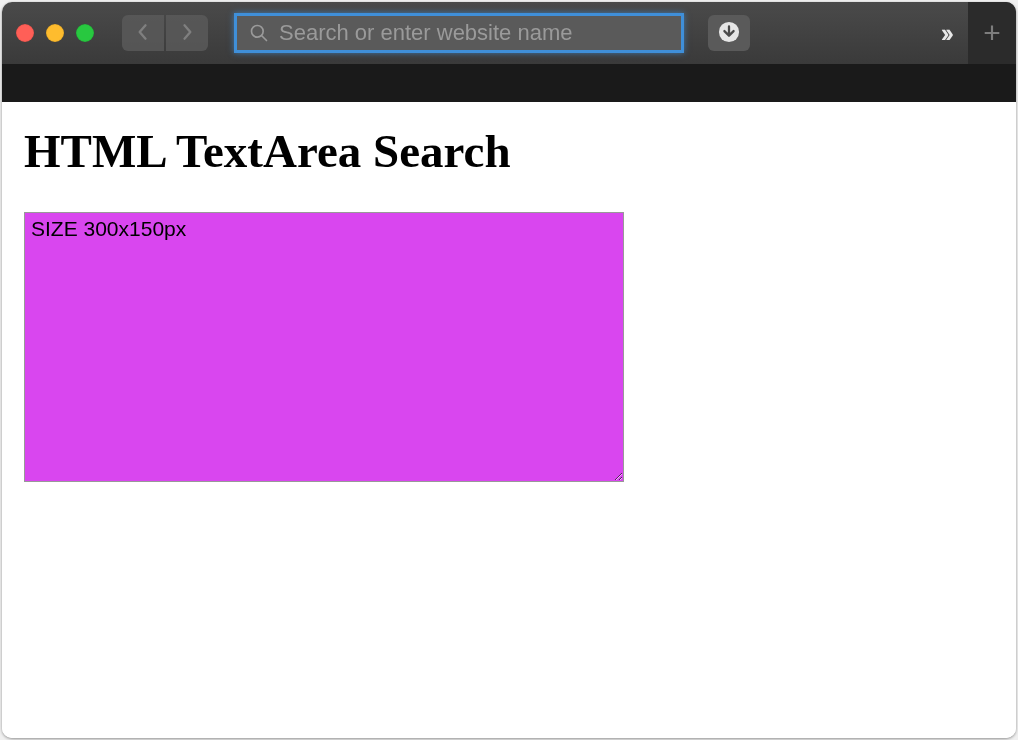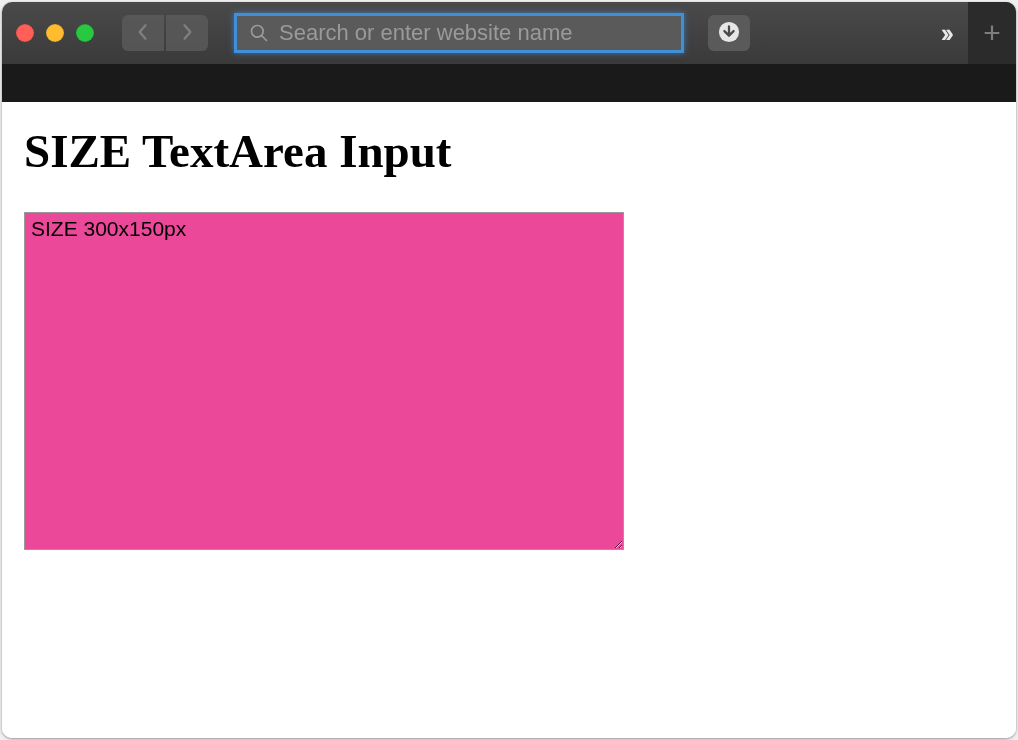--- a/index.html
+++ b/index.html
@@ -149,28 +149,28 @@
     .page-heading {
       font-family: "Times New Roman", Times, serif;
       font-size: 47px;
       font-weight: bold;
       color: #000;
       margin-bottom: 34px;
     }
 
     .demo-textarea {
       width: 600px;
-      height: 338px;
+      height: 270px;
       border: 1px solid #999;
       font-family: -apple-system, Arial, sans-serif;
       font-size: 21px;
       padding: 4px 6px;
       resize: both;
       outline: none;
-      background: #ec4899;
+      background: #d946ef;
       color: #000;
     }
   </style>
 </head>
 <body>
 
 <div class="window">
 
   <div class="titlebar">
 
@@ -224,18 +224,18 @@
 
     <button class="new-tab-btn">
       <span>+</span>
     </button>
 
   </div>
 
   <div class="tabbar"></div>
 
   <div class="content">
-    <h1 class="page-heading">SIZE TextArea Input</h1>
+    <h1 class="page-heading">HTML TextArea Search</h1>
 
     <textarea class="demo-textarea" style="">SIZE 300x150px</textarea>
   </div>
 
 </div>
 
 </body></html>

